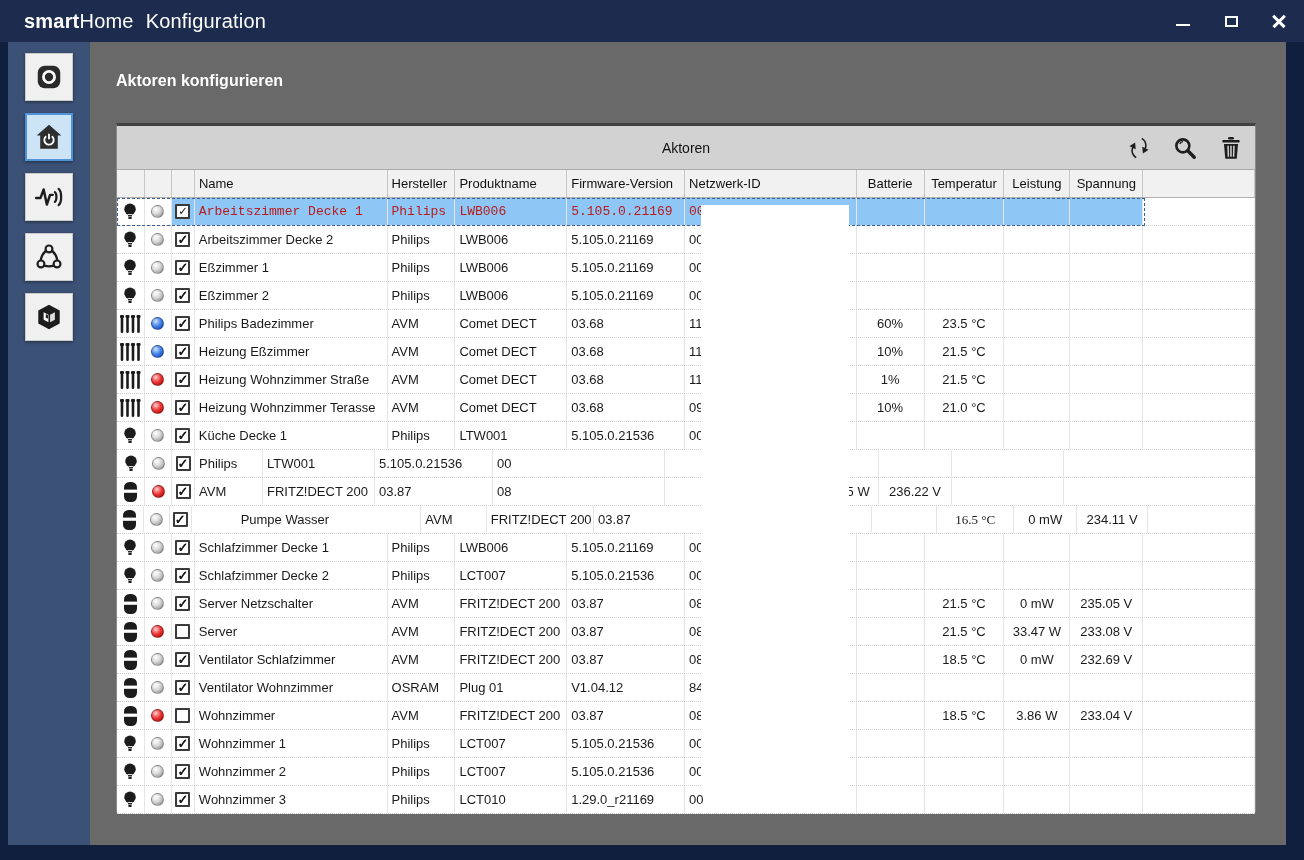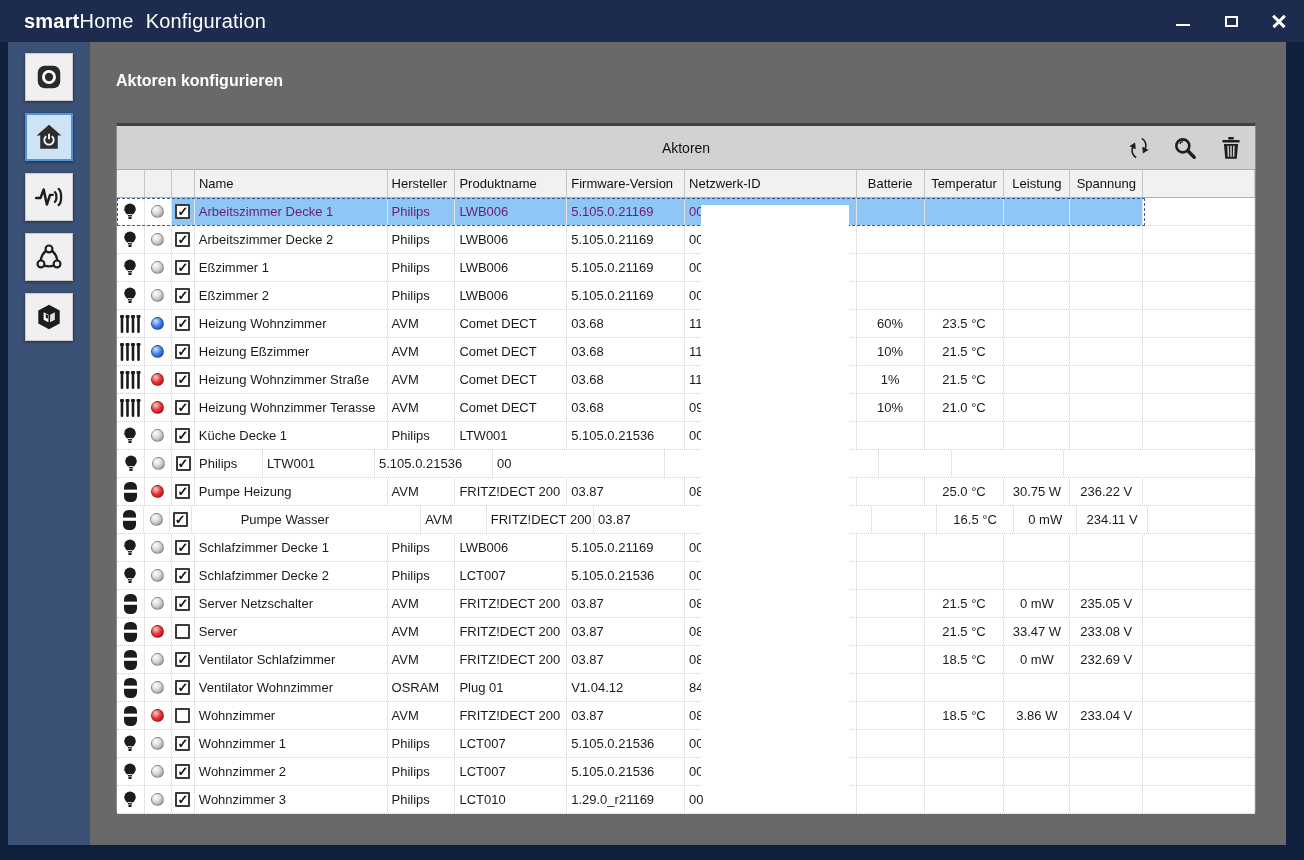--- a/index.html
+++ b/index.html
@@ -35,21 +35,21 @@
   .bicon { width:32px; height:32px; display:flex; align-items:center; justify-content:center; cursor:pointer; }
 
   .thead { display:flex; height:28px; background:#f1f1f1; border-bottom:1px solid #b0b0b0; }
   .th { font-size:13px; color:#111; padding:0 4px; display:flex; align-items:center; border-right:1px solid #c6c6c6; overflow:hidden; white-space:nowrap; }
   .th.center { justify-content:center; }
   .tbody { position:relative; }
   .row { display:flex; height:28px; border-bottom:1px dotted #cfcfcf; position:relative; background:#fff; cursor:default; }
   .cell { font-size:13px; color:#1a1a1a; padding:0 4px; display:flex; align-items:center; border-right:1px solid #e5e5e5; overflow:hidden; white-space:nowrap; }
   .cell.center { justify-content:center; }
   .cell.iconc, .cell.dotc, .cell.cbc { justify-content:center; padding:0; }
-  .row.selected .cell.hl { background:#8ec6f6; color:#701a75; }
+  .row.selected .cell.hl { background:#8ec6f6; color:#b91c1c;font-family:Liberation Mono, monospace; }
   .sel-outline { position:absolute; left:0; top:0; width:1028px; height:28px; border:1px dashed #3a5f93; pointer-events:none; }
 
   .dot { width:13px; height:13px; border-radius:50%; border:1px solid rgba(0,0,0,.28); }
   .dot.gray { background:radial-gradient(circle at 35% 30%, #ffffff, #dcdcdc 40%, #a2a2a2 78%); }
   .dot.blue { background:radial-gradient(circle at 35% 30%, #cfe2ff, #4a86e8 45%, #1c4fc4 82%); }
   .dot.red  { background:radial-gradient(circle at 35% 30%, #ffd0d0, #ee3b3b 45%, #b80f0f 82%); }
 
   .cb { width:15px; height:15px; background:#fff; border:2px solid #3a3a3a; border-radius:1px; display:flex; align-items:center; justify-content:center; cursor:pointer; }
   .cb.checked::after { content:"\2713"; font-size:13px; font-weight:bold; color:#111; line-height:1; }
 
@@ -281,21 +281,21 @@
                 <rect x="18.2" y="2" width="2.6" height="17" rx="1.3"></rect>
               </g>
             </svg>
           </div>
           <div class="cell dotc" style="width: 27px;">
             <span class="dot blue"></span>
           </div>
           <div class="cell cbc hl" style="width: 23px;">
             <span class="cb checked"></span>
           </div>
-          <div class="cell hl" style="width: 193px;">Heizung Wohnzimmer</div>
+          <div class="cell hl" style="width: 193px;">Philips Badezimmer</div>
           <div class="cell hl" style="width: 68px;">AVM</div>
           <div class="cell hl" style="width: 112px;">Comet DECT</div>
           <div class="cell hl" style="width: 118px;">03.68</div>
           <div class="cell hl" style="width: 172px;">11</div>
           <div class="cell hl center" style="width: 68px;">60%</div>
           <div class="cell hl center" style="width: 80px;">23.5 °C</div>
           <div class="cell hl center" style="width: 66px;"></div>
           <div class="cell hl center" style="width: 73px;"></div>
           <div class="cell filler" style="width: 112px;"></div>
         </div>
@@ -452,21 +452,20 @@
               <rect x="1" y="1" width="13" height="20" rx="5.5" fill="#1c1c1c"></rect>
               <rect x="1" y="8.6" width="13" height="3.2" fill="#fff"></rect>
             </svg>
           </div>
           <div class="cell dotc" style="width: 27px;">
             <span class="dot red"></span>
           </div>
           <div class="cell cbc hl" style="width: 23px;">
             <span class="cb checked"></span>
           </div>
-          <div class="cell hl" style="width: 193px;">Pumpe Heizung</div>
           <div class="cell hl" style="width: 68px;">AVM</div>
           <div class="cell hl" style="width: 112px;">FRITZ!DECT 200</div>
           <div class="cell hl" style="width: 118px;">03.87</div>
           <div class="cell hl" style="width: 172px;">08</div>
           <div class="cell hl center" style="width: 68px;"></div>
           <div class="cell hl center" style="width: 80px;">25.0 °C</div>
           <div class="cell hl center" style="width: 66px;">30.75 W</div>
           <div class="cell hl center" style="width: 73px;">236.22 V</div>
           <div class="cell filler" style="width: 112px;"></div>
         </div>
@@ -482,21 +481,21 @@
           </div>
           <div class="cell cbc hl" style="width: 23px;">
             <span class="cb checked"></span>
           </div>
           <div class="cell hl" style="width: 193px; margin-left: 45px;">Pumpe Wasser</div>
           <div class="cell hl" style="width: 68px;">AVM</div>
           <div class="cell hl" style="width: 112px;">FRITZ!DECT 200</div>
           <div class="cell hl" style="width: 118px;">03.87</div>
           <div class="cell hl" style="width: 172px;">08</div>
           <div class="cell hl center" style="width: 68px;"></div>
-          <div class="cell hl center" style="width: 80px;">16.5 °C</div>
+          <div class="cell hl center" style="width: 80px; font-family: Liberation Serif, serif;">16.5 °C</div>
           <div class="cell hl center" style="width: 66px;">0 mW</div>
           <div class="cell hl center" style="width: 73px;">234.11 V</div>
           <div class="cell filler" style="width: 112px;"></div>
         </div>
         <div class="row">
           <div class="cell iconc" style="width: 28px;">
             <svg width="18" height="22" viewBox="0 0 20 22">
               <circle cx="10" cy="8" r="6.4" fill="#1c1c1c"></circle>
               <path d="M7.2 12.6h5.6l-.8 3.4H8z" fill="#1c1c1c"></path>
               <rect x="7.6" y="13.4" width="4.8" height="1" fill="#fff"></rect>

